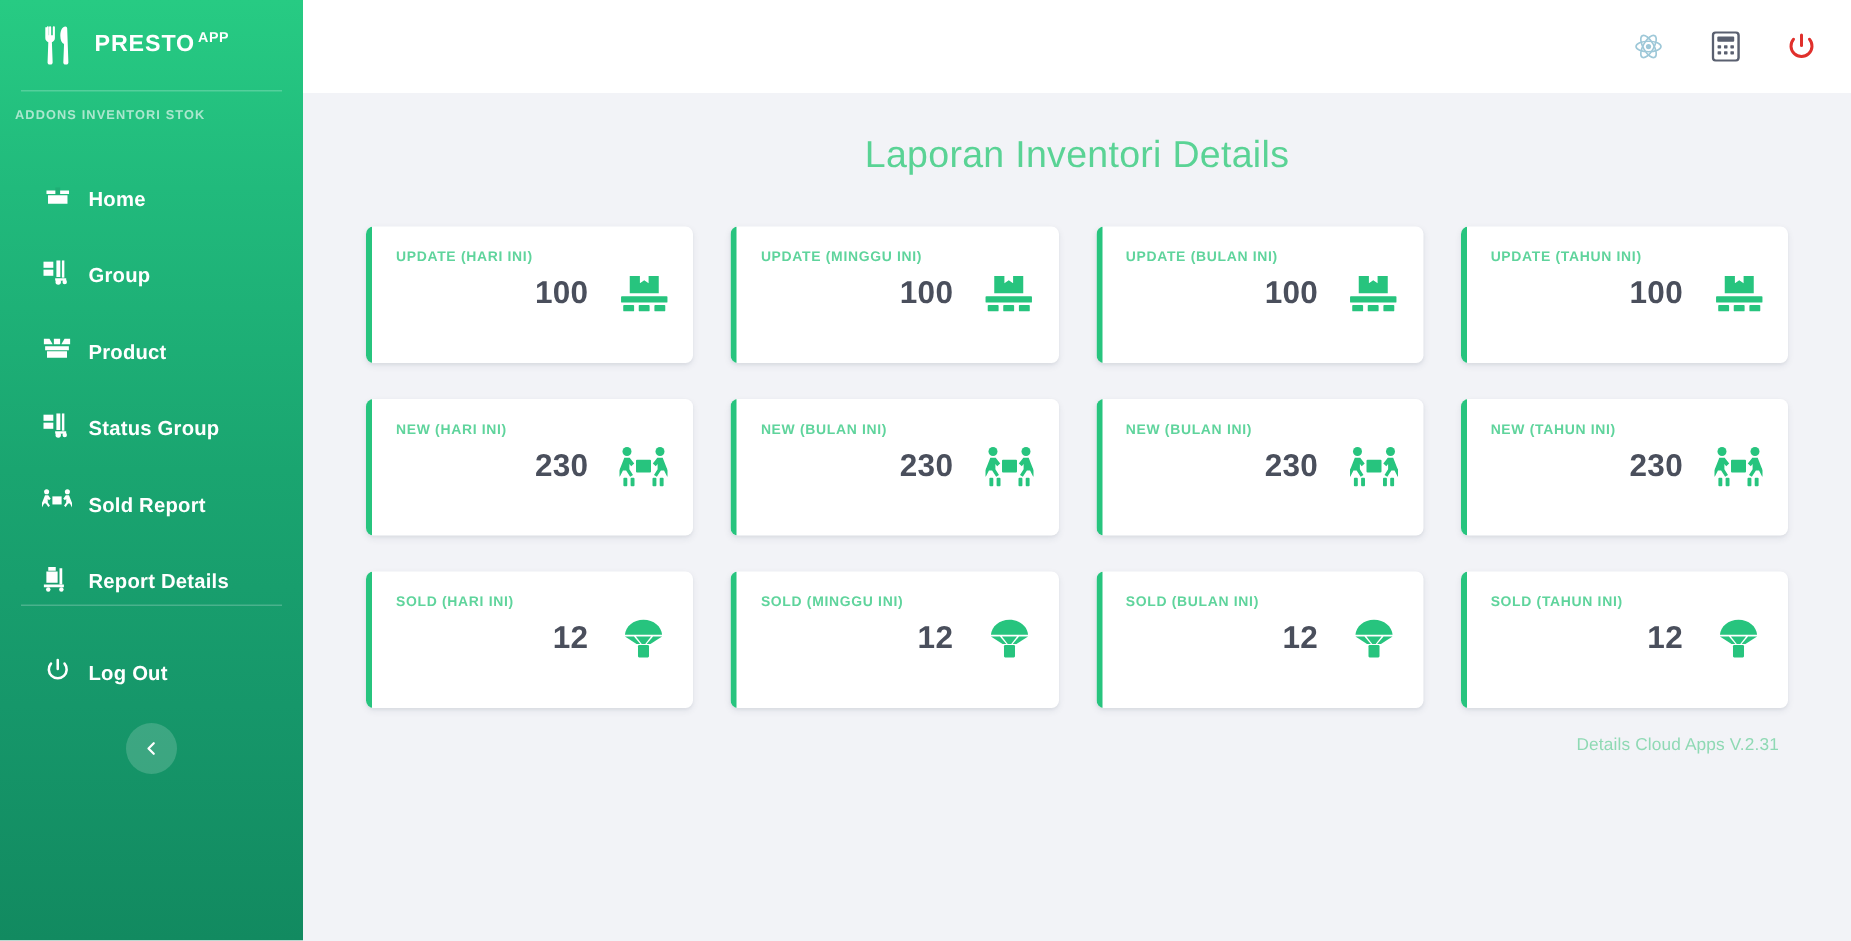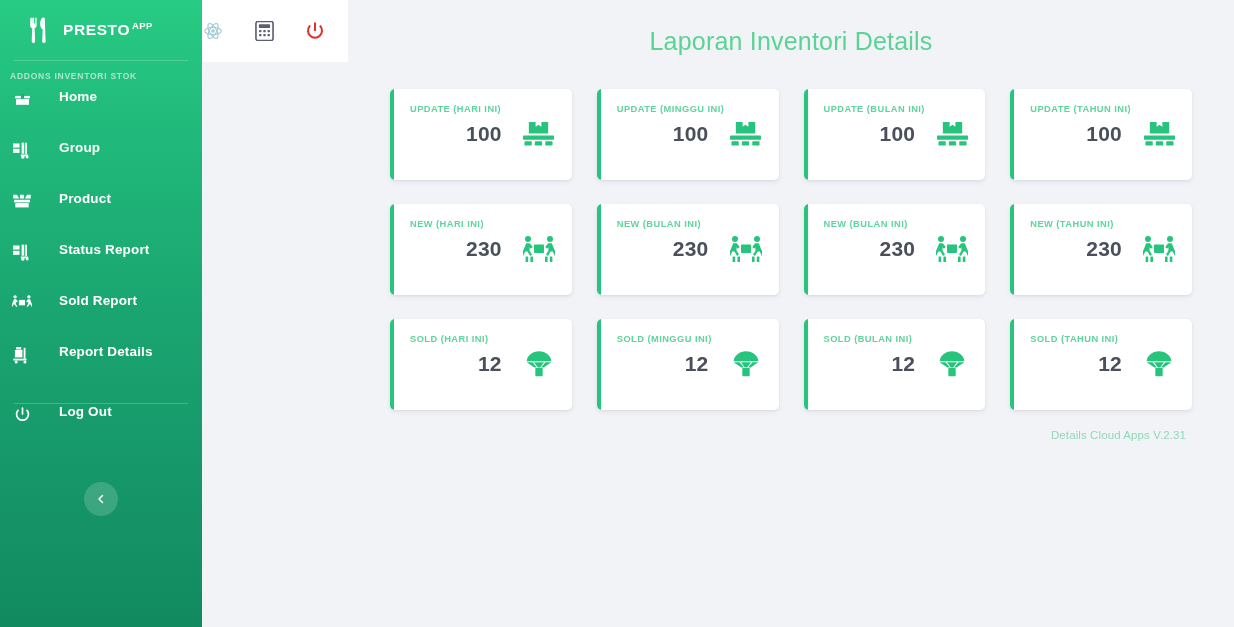--- a/index.html
+++ b/index.html
@@ -65,24 +65,24 @@
     font-weight: bold;
     letter-spacing: 0.75px;
     padding: 10px 0 6px 10px;
     white-space: nowrap;
   }
 
   .side-menu { padding-top: 2px; }
 
   .side-item {
     display: flex;
-    align-items: flex-start;
-    gap: 27px;
+    align-items: flex-end;
+    gap: 11px;
     height: 51px;
-    padding-left: 12px;
+    padding-left: 28px;
     cursor: pointer;
     color: #ffffff;
     text-decoration: none;
   }
   .side-ico {
     width: 20px; height: 20px;
     flex: 0 0 20px;
     display: flex; align-items: center; justify-content: center;
   }
   .side-ico svg { display: block; }
@@ -113,21 +113,21 @@
     cursor: pointer;
     border: none;
   }
   .collapse-btn svg { display: block; }
 
   
   .main {
     flex: 1 1 auto;
     height: 627px;
     display: flex;
-    flex-direction: row;
+    flex-direction: column;
     background: #f2f3f7;
     position: relative;
   }
 
   .topbar {
     height: 62px;
     flex: 0 0 62px;
     background: #ffffff;
     display: flex;
     align-items: center;
@@ -299,21 +299,21 @@
           <svg width="20" height="18" viewBox="0 0 24 22" fill="#ffffff">
             <rect x="1" y="3" width="8" height="5"></rect>
             <rect x="1" y="9.5" width="8" height="5"></rect>
             <path d="M11.5 2h3.2v13.5h-3.2z"></path>
             <rect x="16" y="2" width="2" height="14"></rect>
             <path d="M10.5 16.5h9v2h-9z"></path>
             <circle cx="13" cy="19.5" r="2.2"></circle>
             <circle cx="18.3" cy="19.5" r="1.8"></circle>
           </svg>
         </span>
-        <span class="side-label">Status Report</span>
+        <span class="side-label">Status Group</span>
       </a>
 
       <a class="side-item">
         <span class="side-ico">
           <svg width="21" height="18" viewBox="0 0 26 22" fill="#ffffff">
             <circle cx="4" cy="3" r="2.2"></circle>
             <circle cx="22" cy="3" r="2.2"></circle>
             <rect x="9" y="7" width="8" height="7"></rect>
             <path d="M2.6 6h2.8l2.2 3-1.6 1.4-1-1.3v3.2l1.9 2.9-1.4 1 -2.1-3.1h-1.6l-1.7 3.3-1.6-.9 1.9-3.9z"></path>
             <path d="M23.4 6h-2.8l-2.2 3 1.6 1.4 1-1.3v3.2l-1.9 2.9 1.4 1 2.1-3.1h1.6l1.7 3.3 1.6-.9-1.9-3.9z"></path>

